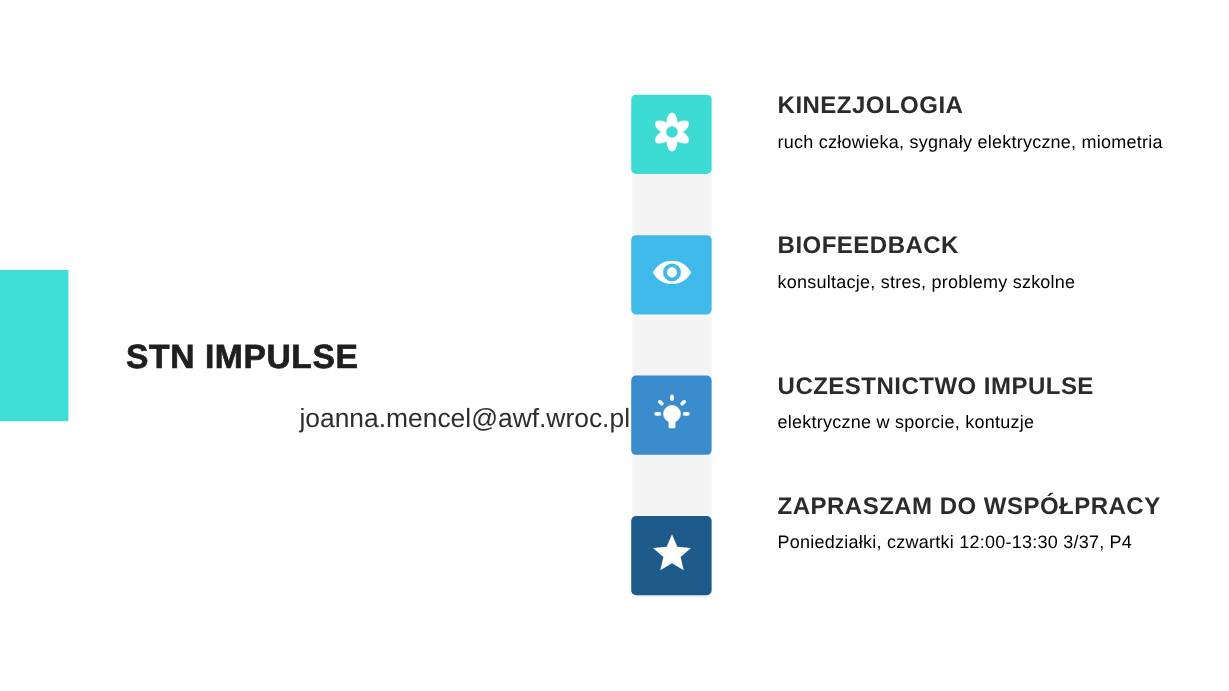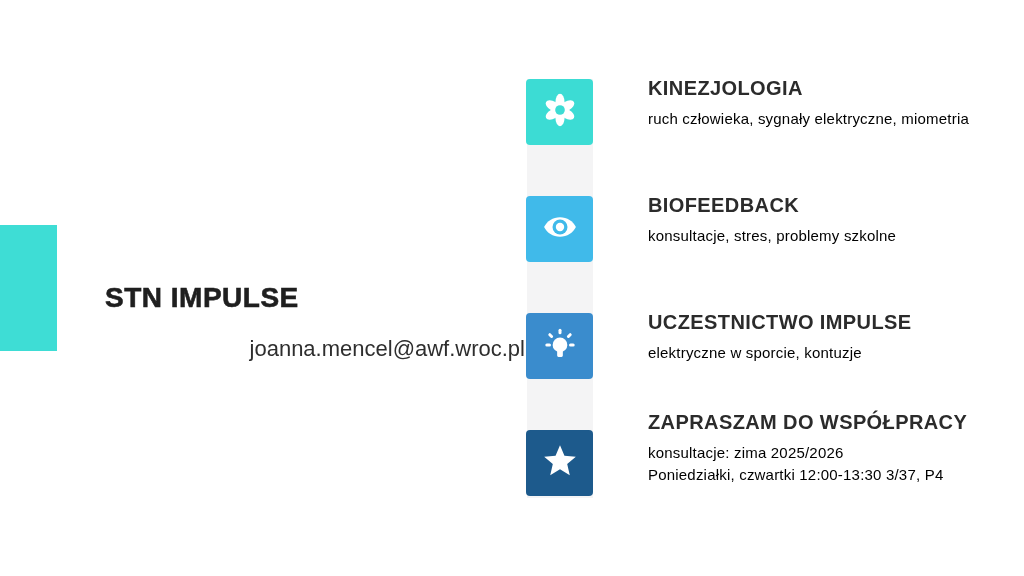--- a/index.html
+++ b/index.html
@@ -168,18 +168,17 @@
   <div class="icon-box b3" style="background: rgb(29, 90, 140);">
     <span>
       <svg width="38" height="38" viewBox="0 0 24 24">
         <path d="M12 17.27 L18.18 21 l-1.64-7.03 L22 9.24 l-7.19-.61 L12 2 9.19 8.63 2 9.24 l5.46 4.73 L5.82 21 Z" fill="#ffffff"></path>
       </svg>
     </span>
   </div>
   <div class="item-text t3">
     <div class="item-title">ZAPRASZAM DO WSPÓŁPRACY</div>
     <div class="item-body">
-      <div>konsultacje: zima 2025/2026</div>
       <div>Poniedziałki, czwartki 12:00-13:30 3/37, P4</div>
     </div>
   </div>
 
 </div>
 
 </body></html>

